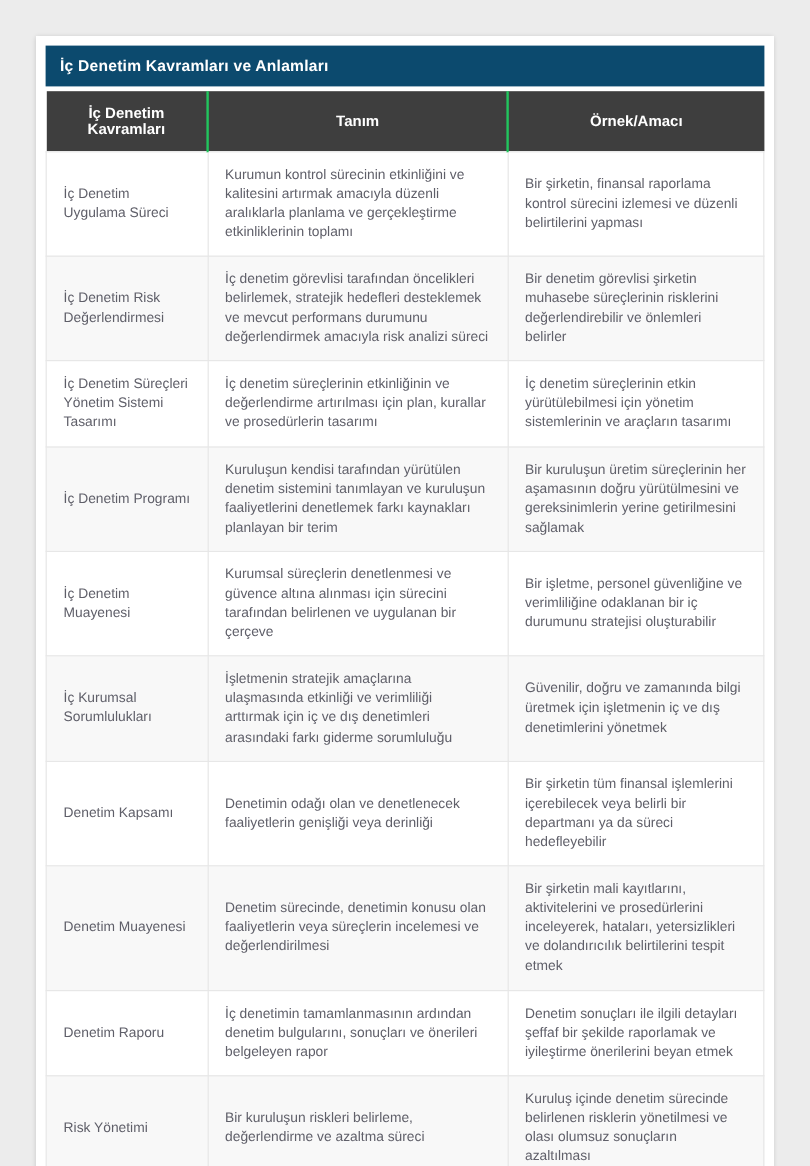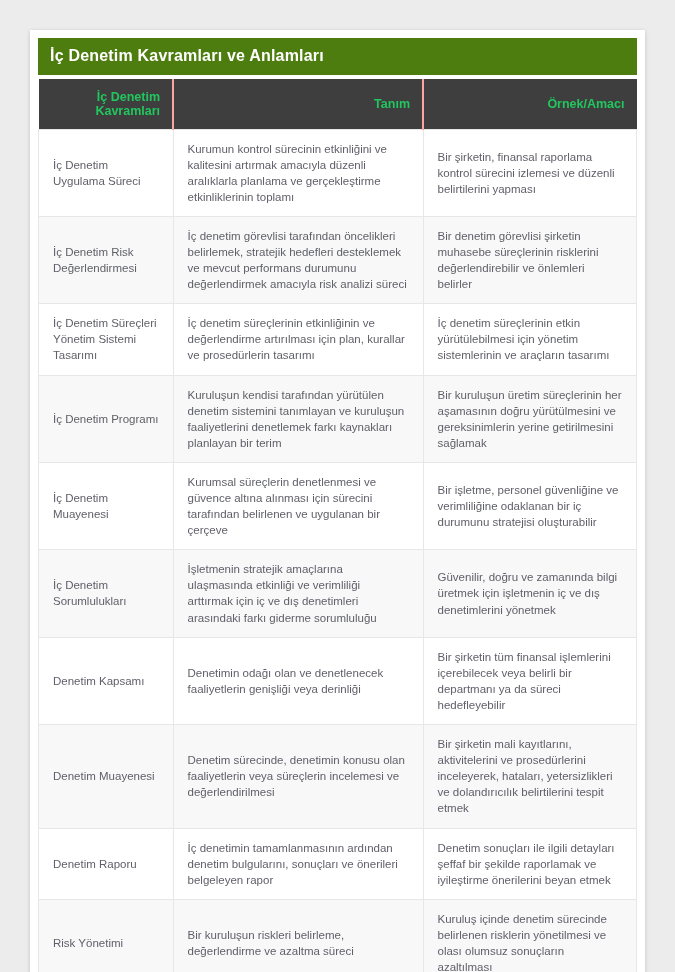--- a/index.html
+++ b/index.html
@@ -11,47 +11,47 @@
     overflow: hidden;
   }
   .card {
     width: 615px;
     margin: 30px auto 0;
     background: #ffffff;
     padding: 8px;
     box-shadow: 0 1px 4px rgba(0,0,0,0.18);
   }
   .title-bar {
-    background: #4d7c0f;
+    background: #0c4a6e;
     color: #ffffff;
-    font-size: 16px;
+    font-size: 13px;
     font-weight: bold;
     padding: 9px 12px 10px;
     letter-spacing: 0.2px;
   }
   table {
     width: 100%;
     border-collapse: collapse;
     margin-top: 4px;
     table-layout: fixed;
   }
   col.c1 { width: 22.5%; }
   col.c2 { width: 41.8%; }
   col.c3 { width: 35.7%; }
   thead th {
     background: #3e3e3e;
-    color: #22c55e;
+    color: #ffffff;
     font-size: 12.5px;
     font-weight: bold;
-    text-align: right;
+    text-align: center;
     vertical-align: middle;
     padding: 10px 12px;
     height: 50px;
   }
-  thead th + th { border-left: 2px solid #fca5a5; }
+  thead th + th { border-left: 2px solid #22c55e; }
   tbody td {
     border: 1px solid #e7e7e7;
     font-size: 11.5px;
     line-height: 1.4;
     color: #5f5f69;
     padding: 11px 14px;
     vertical-align: middle;
     text-align: left;
   }
   tbody tr:nth-child(even) td { background: #f8f8f8; }
@@ -95,21 +95,21 @@
         <td>İç Denetim Programı</td>
         <td>Kuruluşun kendisi tarafından yürütülen denetim sistemini tanımlayan ve kuruluşun faaliyetlerini denetlemek farkı kaynakları planlayan bir terim</td>
         <td>Bir kuruluşun üretim süreçlerinin her aşamasının doğru yürütülmesini ve gereksinimlerin yerine getirilmesini sağlamak</td>
       </tr>
       <tr>
         <td>İç Denetim Muayenesi</td>
         <td>Kurumsal süreçlerin denetlenmesi ve güvence altına alınması için sürecini tarafından belirlenen ve uygulanan bir çerçeve</td>
         <td>Bir işletme, personel güvenliğine ve verimliliğine odaklanan bir iç durumunu stratejisi oluşturabilir</td>
       </tr>
       <tr>
-        <td>İç Denetim Sorumlulukları</td>
+        <td>İç Kurumsal Sorumlulukları</td>
         <td>İşletmenin stratejik amaçlarına ulaşmasında etkinliği ve verimliliği arttırmak için iç ve dış denetimleri arasındaki farkı giderme sorumluluğu</td>
         <td>Güvenilir, doğru ve zamanında bilgi üretmek için işletmenin iç ve dış denetimlerini yönetmek</td>
       </tr>
       <tr>
         <td>Denetim Kapsamı</td>
         <td>Denetimin odağı olan ve denetlenecek faaliyetlerin genişliği veya derinliği</td>
         <td>Bir şirketin tüm finansal işlemlerini içerebilecek veya belirli bir departmanı ya da süreci hedefleyebilir</td>
       </tr>
       <tr>
         <td>Denetim Muayenesi</td>

